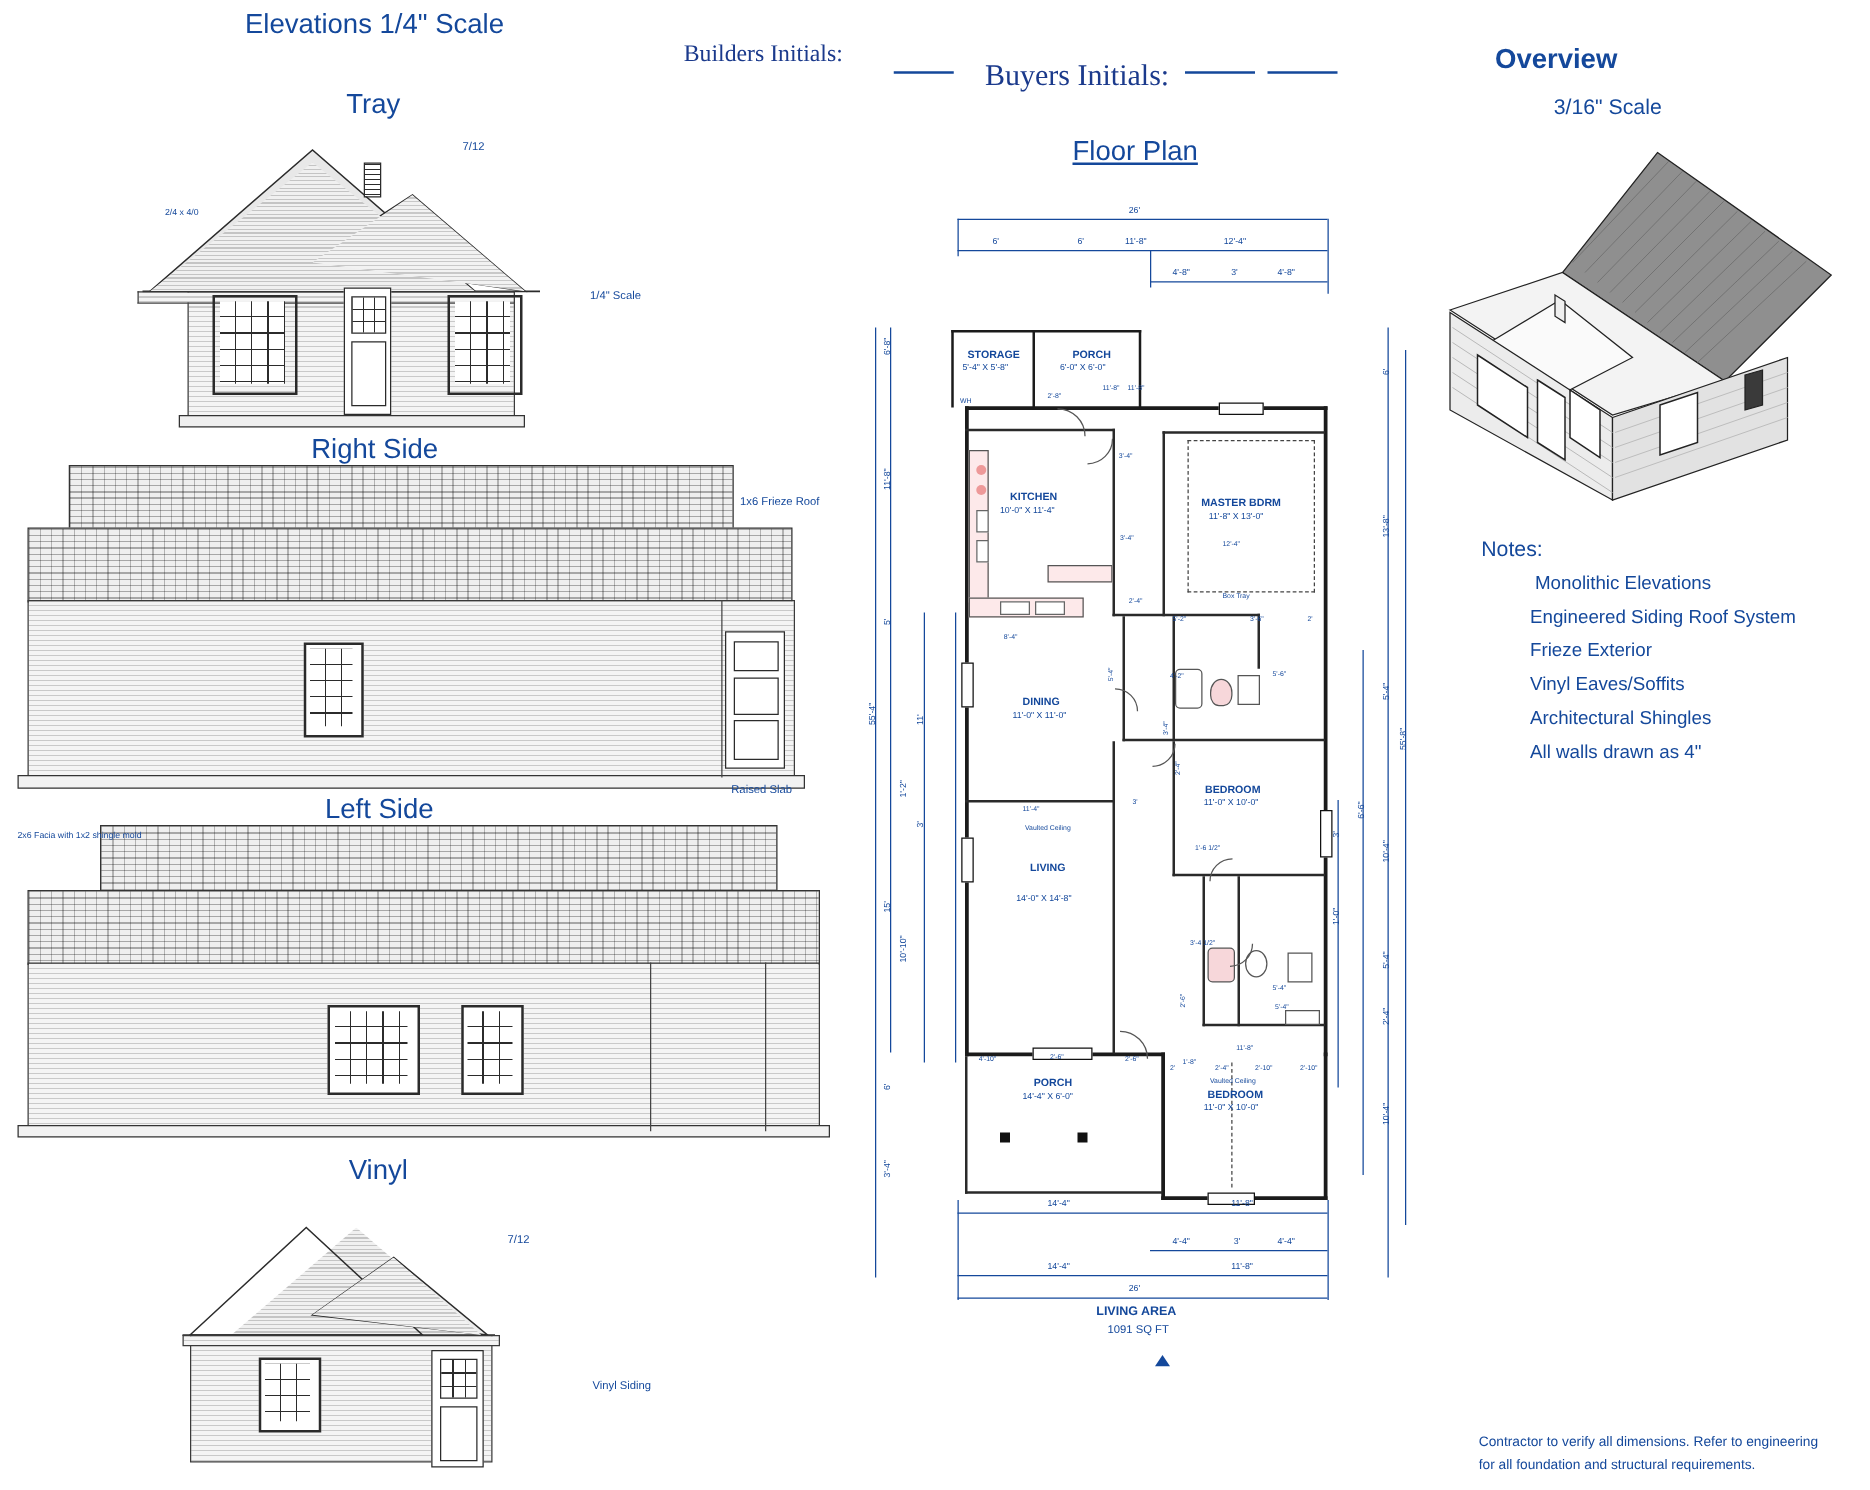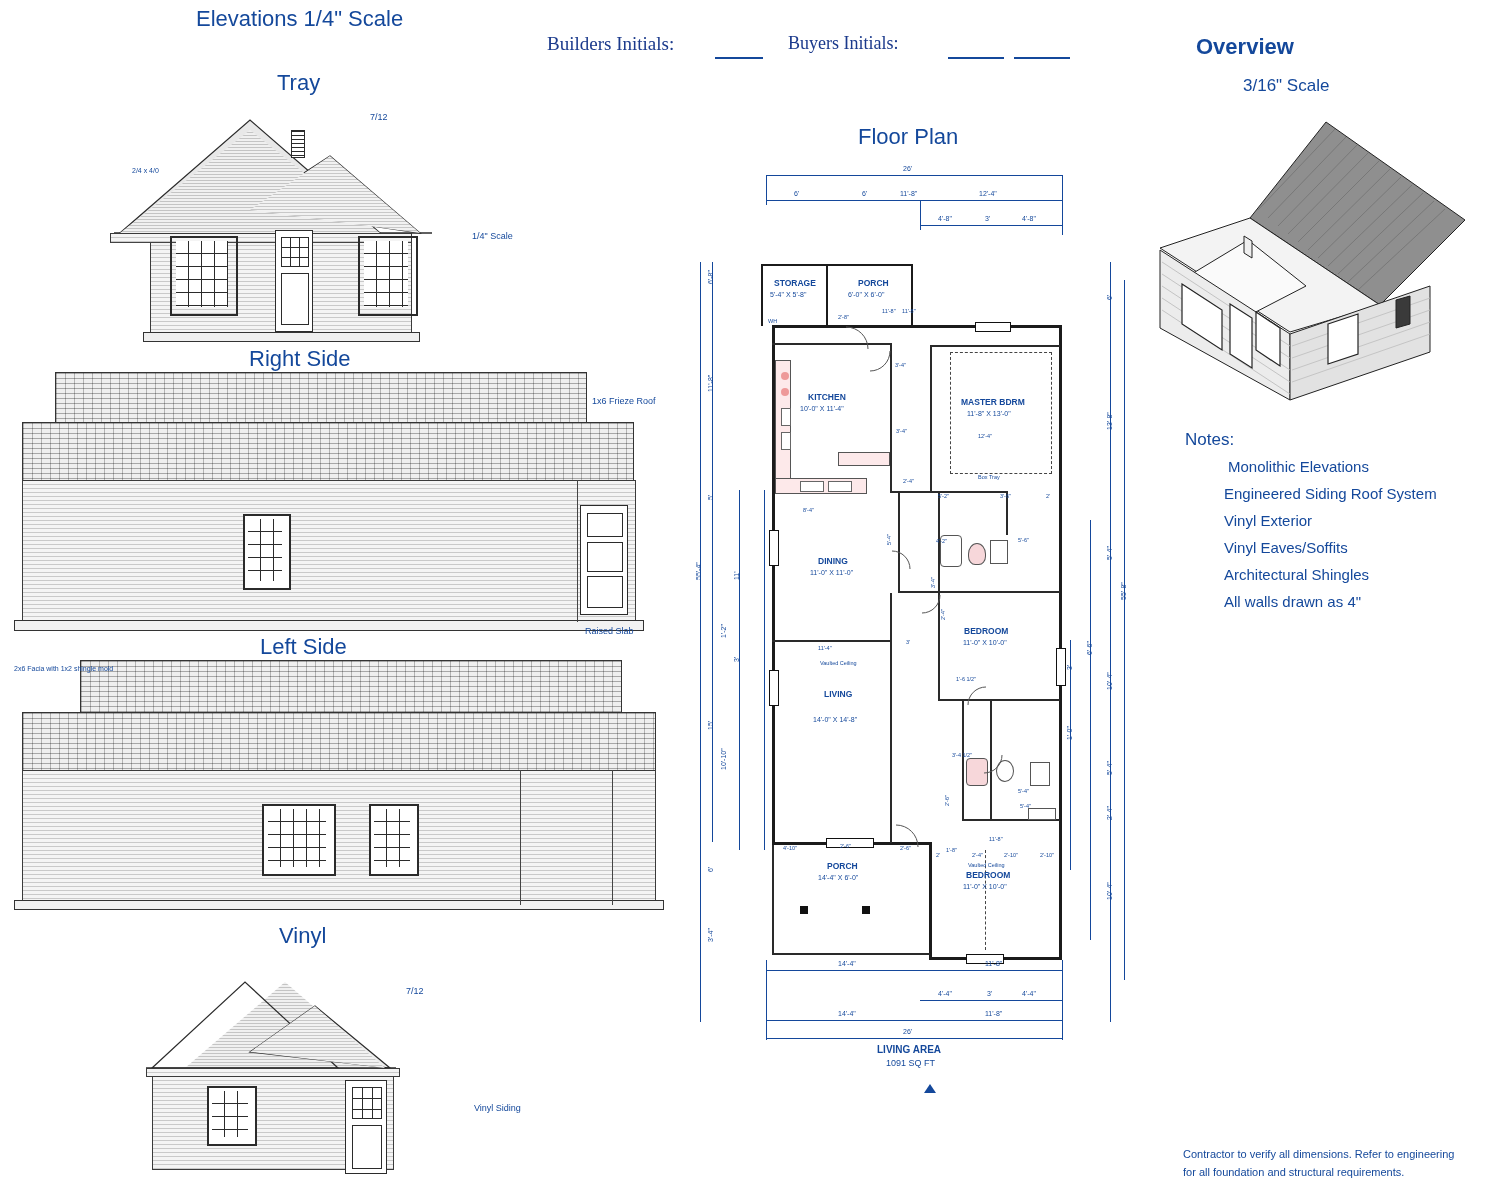--- a/index.html
+++ b/index.html
@@ -35,27 +35,27 @@
   .dimvert{position:absolute;background:#14489b;width:1px;}
 </style>
 </head>
 <body>
 
 <div class="lbl t-title" style="left:196px;top:6px;">Elevations 1/4" Scale</div>
 <div class="lbl t-title" style="left:277px;top:70px;">Tray</div>
 <div class="lbl t-title" style="left:249px;top:346px;">Right Side</div>
 <div class="lbl t-title" style="left:260px;top:634px;">Left Side</div>
 <div class="lbl t-title" style="left:279px;top:923px;">Vinyl</div>
-<div class="lbl t-title" style="left:858px;top:124px;">Floor Plan</div>
+<div class="lbl t-title" style="left:858px;top:108px;text-decoration:underline;">Floor Plan</div>
 <div class="lbl t-title" style="left:1196px;top:34px;font-weight:bold;">Overview</div>
 <div class="lbl t-sub" style="left:1243px;top:76px;">3/16" Scale</div>
 
 <div class="lbl serif" style="left:547px;top:33px;font-size:19px;text-align:center;">Builders Initials:</div>
 <div class="ln hl" style="left:715px;top:57px;width:48px;height:2px;"></div>
-<div class="lbl serif" style="left:788px;top:33px;font-size:18px;">Buyers Initials:</div>
+<div class="lbl serif" style="left:788px;top:48px;font-size:24px;">Buyers Initials:</div>
 <div class="ln hl" style="left:948px;top:57px;width:56px;height:2px;"></div>
 <div class="ln hl" style="left:1014px;top:57px;width:56px;height:2px;"></div>
 
 <div>
   <svg width="460" height="250" style="left:100px;top:98px;">
 
     <polygon points="20,135 150,22 280,135" fill="#e8e8e8" stroke="#2b2b2b" stroke-width="1.2"></polygon>
     <polygon points="20,135 150,22 280,135" fill="url(#sh1)" opacity="0"></polygon>
 
     <polygon points="150,110 230,58 320,135" fill="#ededed" stroke="#2b2b2b" stroke-width="1.2"></polygon>
@@ -220,21 +220,21 @@
 
     <polygon points="100,204 122,218 122,268 100,254" fill="#fff" stroke="#222" stroke-width="1.2"></polygon>
 
     <polygon points="114,136 122,141 122,158 114,153" fill="#efefef" stroke="#222" stroke-width="1"></polygon>
   </svg>
 </div>
 
 <div class="lbl t-note" style="left:1185px;top:430px;font-size:17px;">Notes:</div>
 <div class="lbl t-note" style="left:1228px;top:458px;">Monolithic Elevations</div>
 <div class="lbl t-note" style="left:1224px;top:485px;">Engineered Siding Roof System</div>
-<div class="lbl t-note" style="left:1224px;top:512px;">Vinyl Exterior</div>
+<div class="lbl t-note" style="left:1224px;top:512px;">Frieze Exterior</div>
 <div class="lbl t-note" style="left:1224px;top:539px;">Vinyl Eaves/Soffits</div>
 <div class="lbl t-note" style="left:1224px;top:566px;">Architectural Shingles</div>
 <div class="lbl t-note" style="left:1224px;top:593px;">All walls drawn as 4"</div>
 
 <div class="lbl t-small" style="left:1183px;top:1148px;font-size:11px;">Contractor to verify all dimensions.  Refer to engineering</div>
 <div class="lbl t-small" style="left:1183px;top:1166px;font-size:11px;">for all foundation and structural requirements.</div>
 
 <div style="position:absolute;left:0;top:0;">
 
   <div class="wall" style="left:772px;top:325px;width:290px;height:3px;"></div>

